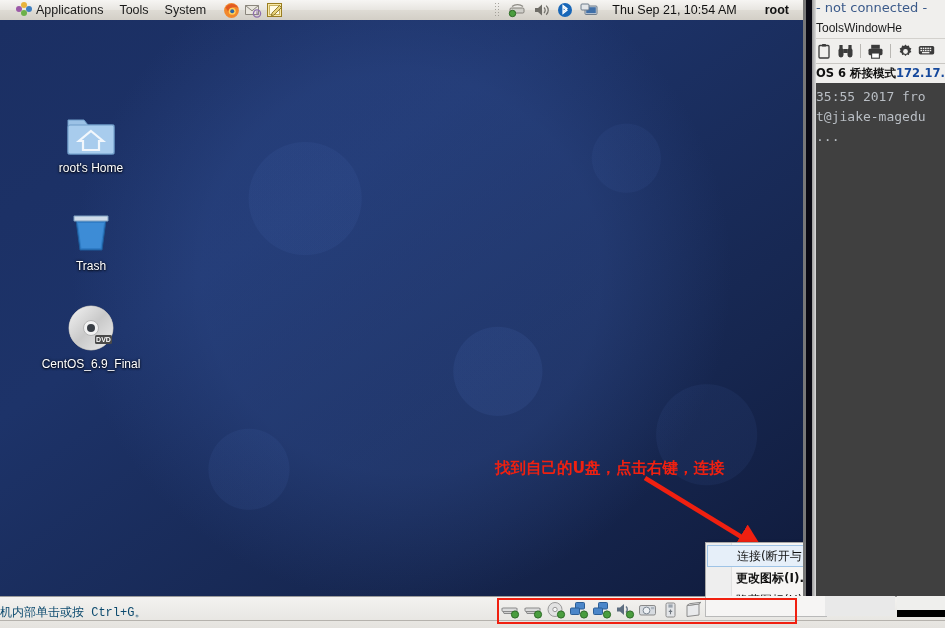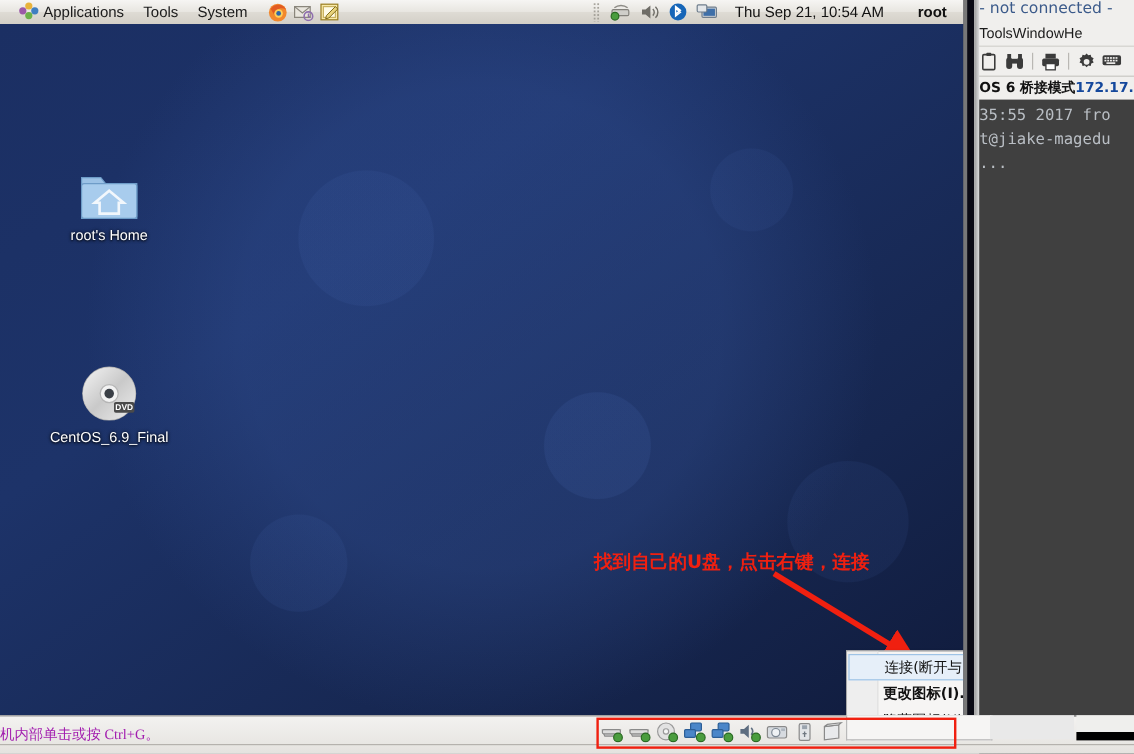--- a/index.html
+++ b/index.html
@@ -81,22 +81,22 @@
   #ctx-gutter{position:absolute;left:0;top:0;width:25px;height:100%;
     background:#eeeeee;border-right:1px solid #e0e0e0;}
 
   
   #vm-statusbar{
     left:0;top:596px;width:945px;height:32px;
     background:linear-gradient(to bottom,#f3f2f0,#e4e2de);
     border-top:1px solid #9b9b9b;
   }
   #status-text{
-    left:0;top:604px;font-size:12px;color:#a21caf;white-space:nowrap;
-    font-family:Liberation Serif, serif;
+    left:0;top:604px;font-size:12px;color:#0c4a6e;white-space:nowrap;
+    font-family:Liberation Mono, monospace;
   }
   #status-divider{left:0;top:620px;width:945px;height:1px;background:#b5b2ad;}
   #dev-tray{left:500px;top:601px;display:flex;align-items:center;gap:3px;}
   .dev-ico{width:20px;height:18px;position:relative;}
   #tray-highlight{left:497px;top:598px;width:300px;height:26px;
     border:2px solid #f02010;box-sizing:border-box;}
 
   
   #gap-strip{left:803px;top:0;width:9px;height:596px;background:#0a0a14;}
   #gap-strip-edge{left:803px;top:0;width:3px;height:596px;background:#787878;}
@@ -202,31 +202,41 @@
         </svg>
       </div>
       <div id="clock">Thu Sep 21, 10:54 AM</div>
       <div id="user-name">root</div>
     </div>
   </div>
 
   <div id="desktop" class="abs">
 
 
-    <div class="desk-icon abs" style="left:31px;top:112px;">
+    <div class="desk-icon abs" style="left:31px;top:84px;">
       <div class="glyph">
         <svg width="52" height="48" viewBox="0 0 52 48">
           <path d="M3 10h16l4 5h26v29H3z" fill="#9cc2e6" stroke="#6e9cc8"></path>
           <rect x="3" y="15" width="46" height="29" rx="2" fill="#a8cced" stroke="#6e9cc8"></rect>
           <path d="M26 21l12 10h-4v9h-16v-9h-4z" fill="none" stroke="#f2f7fc" stroke-width="2.2"></path>
         </svg>
       </div>
       <div class="lbl">root's Home</div>
     </div>
 
+    <div class="desk-icon abs" style="left:31px;top:182px;">
+      <div class="glyph">
+        <svg width="48" height="48" viewBox="0 0 48 48">
+          <path d="M9 12h30l-4 30H13z" fill="#2f7cc6" stroke="#1d5b9a"></path>
+          <path d="M7 8h34v5H7z" fill="#cfdcea" stroke="#7fa0c0"></path>
+          <path d="M11 15h26l-3.4 25H14.4z" fill="#3f8fd8" opacity=".85"></path>
+        </svg>
+      </div>
+      <div class="lbl">Trash</div>
+    </div>
 
     <div class="desk-icon abs" style="left:31px;top:280px;">
       <div class="glyph">
         <svg width="52" height="52" viewBox="0 0 52 52">
           <circle cx="26" cy="26" r="22" fill="#d8d8d8" stroke="#a8a8a8"></circle>
           <circle cx="26" cy="26" r="22" fill="url(#dg)"></circle>
           <defs>
               <linearGradient id="dg" x1="0" y1="0" x2="1" y2="1">
             <stop offset="0" stop-color="#f4f4f4"></stop>
                 <stop offset=".5" stop-color="#c9c9c9"></stop>

